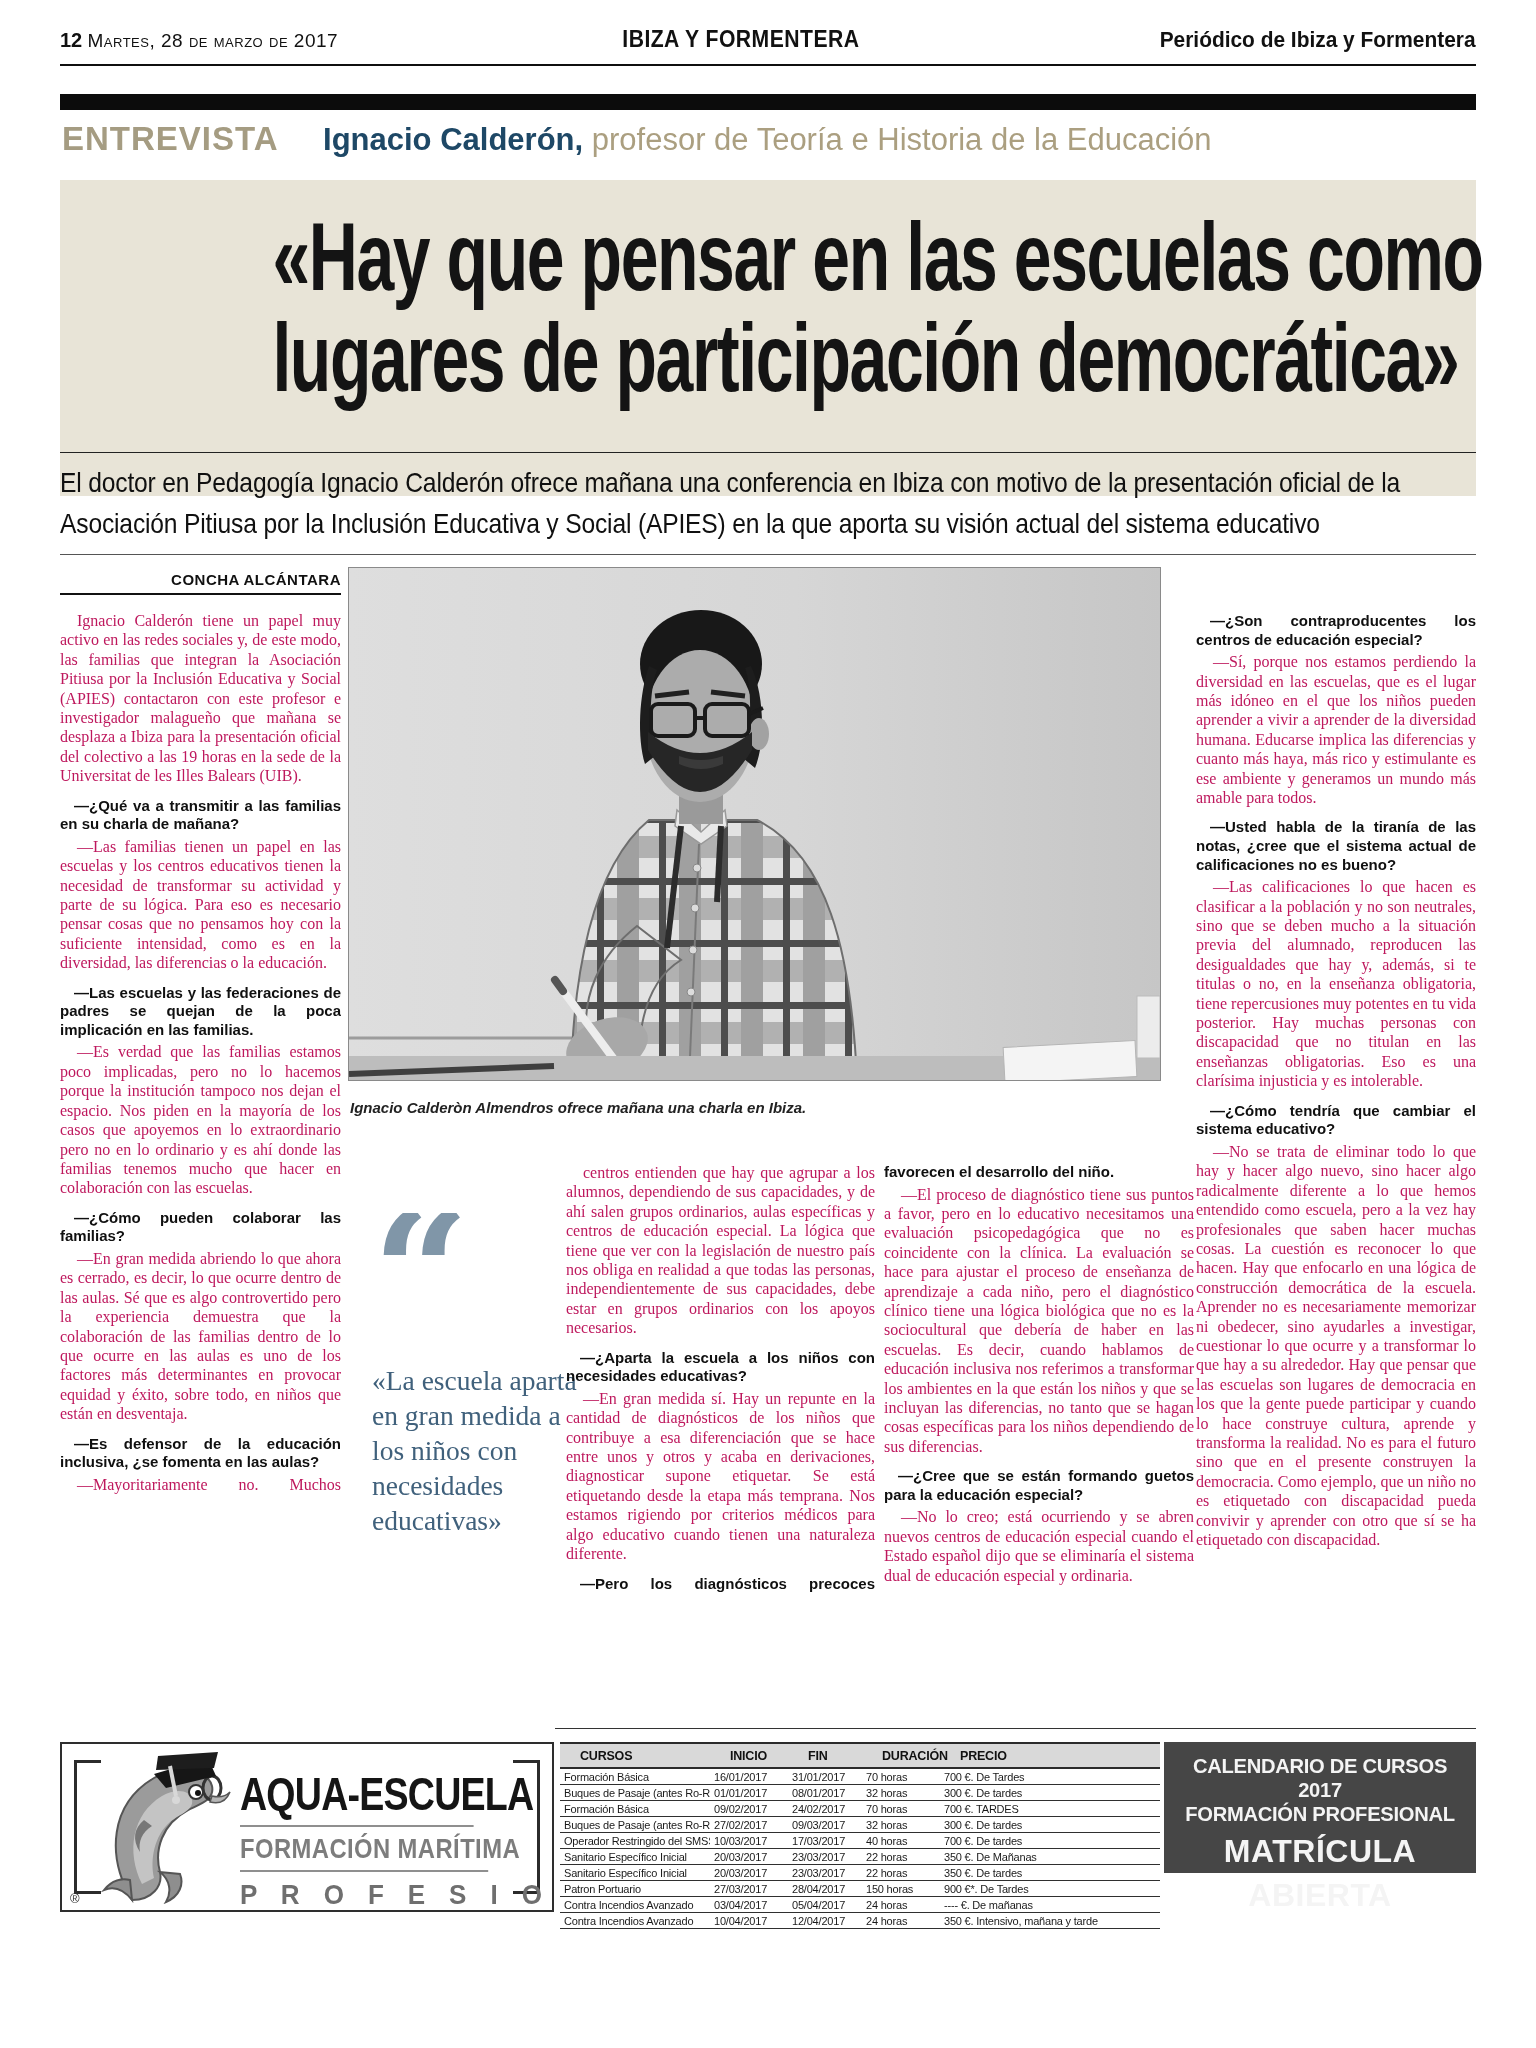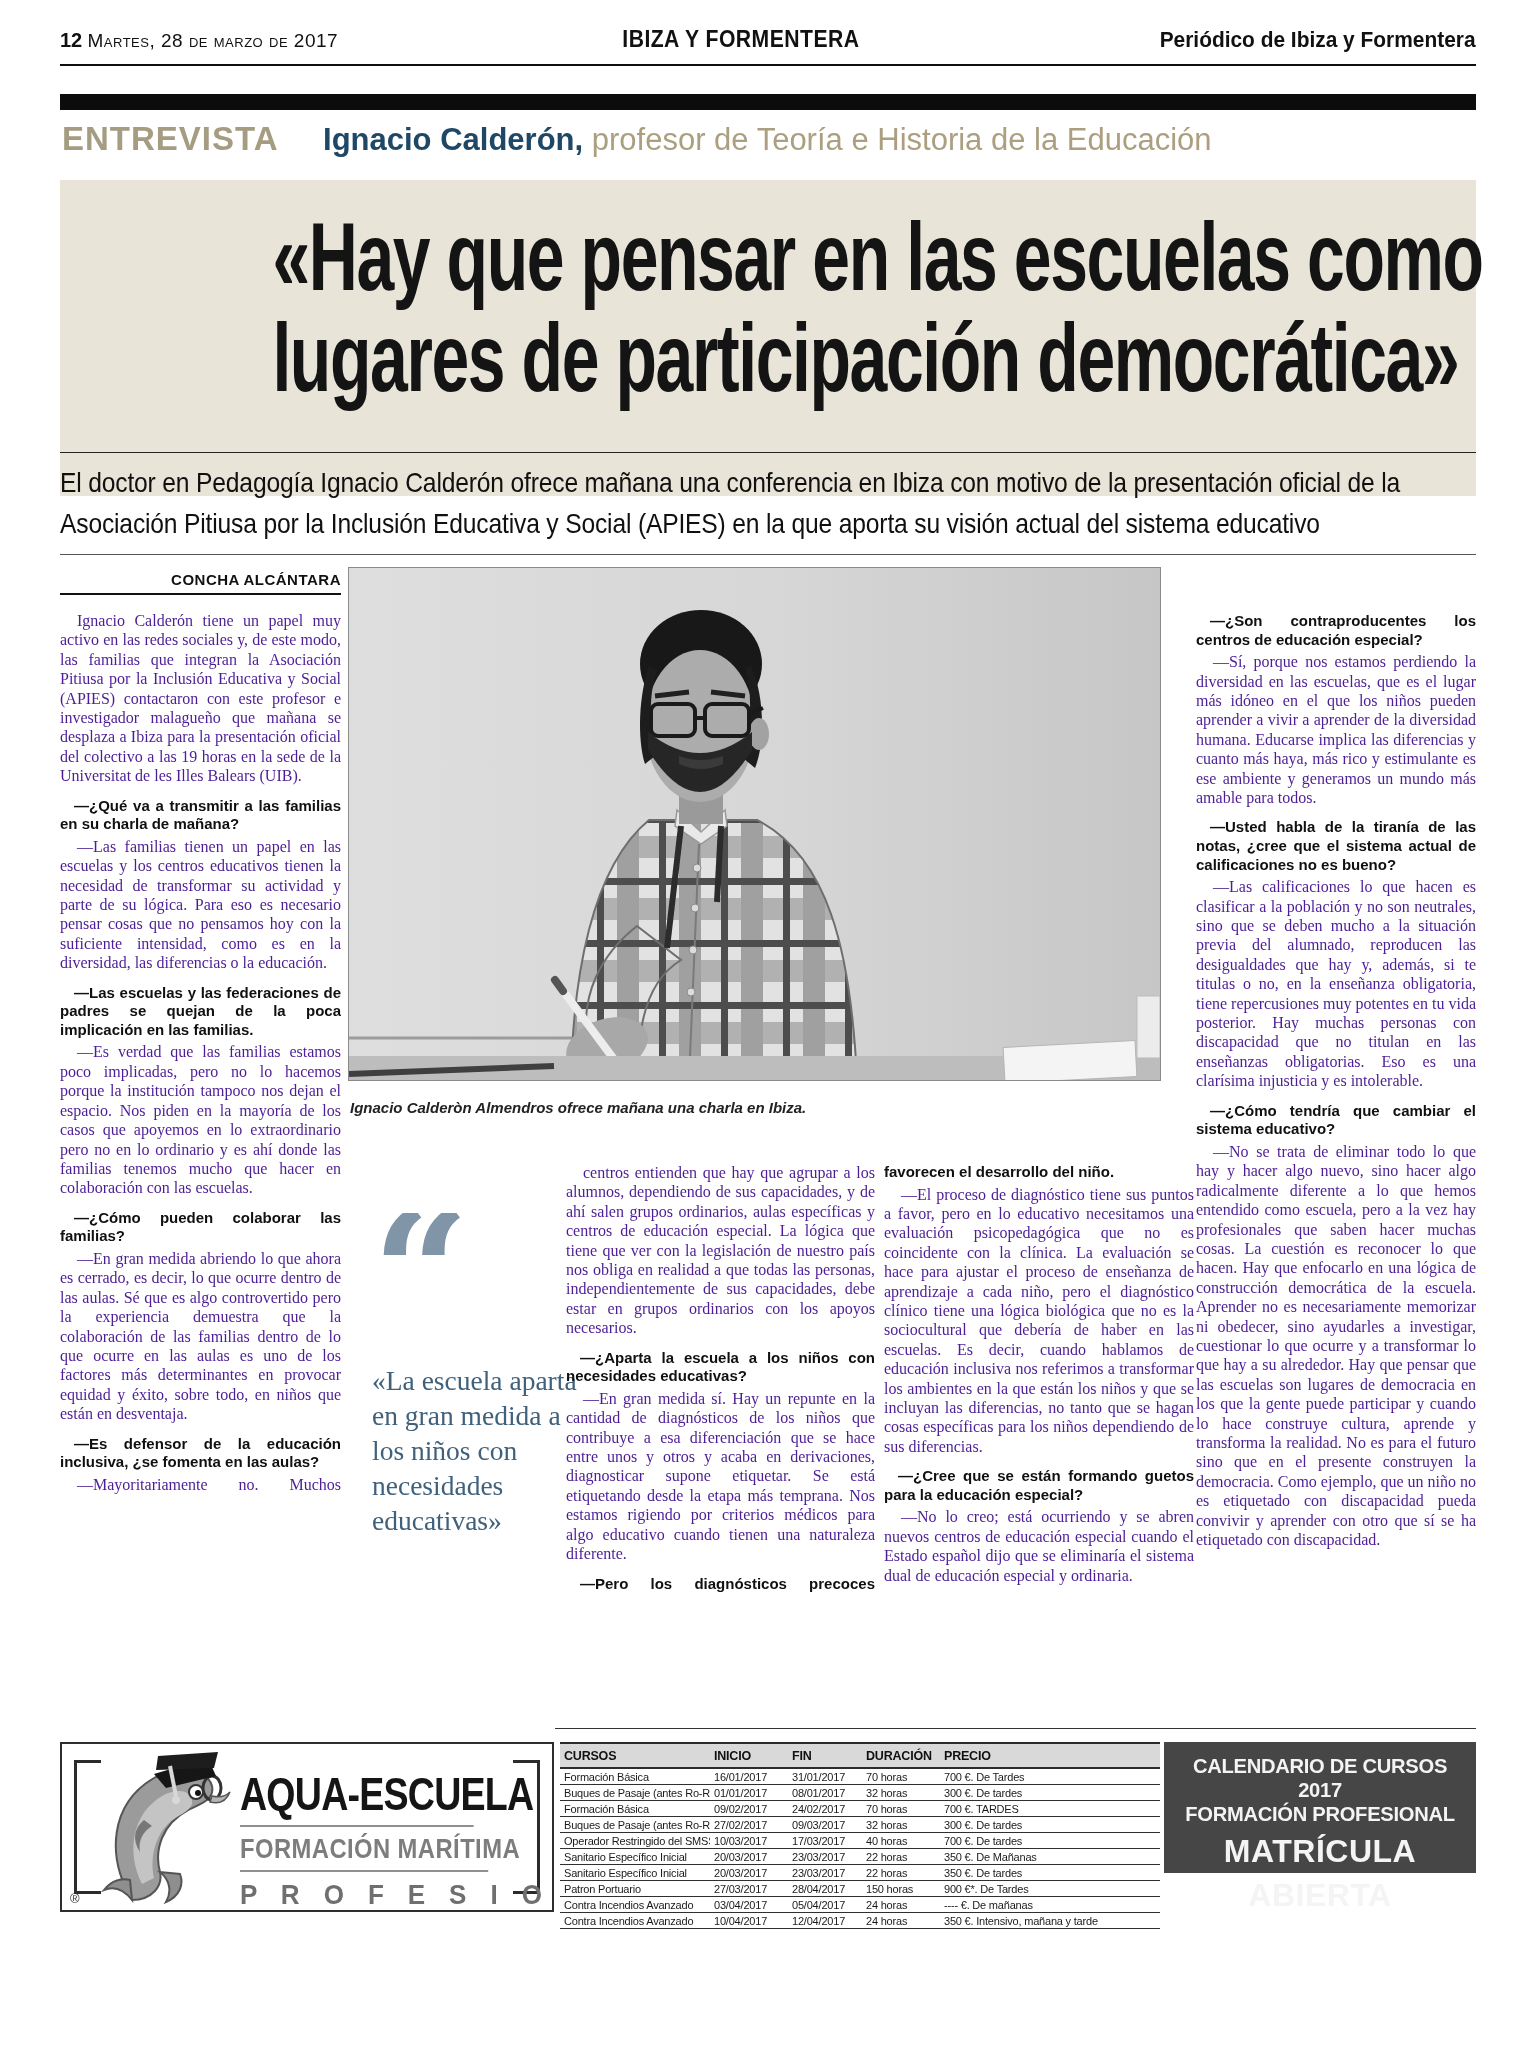--- a/index.html
+++ b/index.html
@@ -42,21 +42,21 @@
   .col{position:absolute;top:0;overflow:hidden;}
   .col1{left:0;width:281px;height:1177px;padding-top:6px;box-sizing:border-box;}
   .col2{left:506px;top:598px;width:309px;height:579px;}
   .col3{left:824px;top:598px;width:310px;height:579px;}
   .col4{left:1136px;top:0;width:280px;height:1177px;padding-top:36px;box-sizing:border-box;}
 
   .byline{font-size:15px;font-weight:bold;letter-spacing:.5px;text-align:right;
           border-bottom:2.5px solid #111;padding-bottom:5px;margin-bottom:16px;}
 
   .para{font-family:"Liberation Serif",serif;font-size:16px;line-height:19.4px;
-        text-align:justify;text-indent:17px;margin:0 0 2px 0;color:#4c1d95;}
+        text-align:justify;text-indent:17px;margin:0 0 2px 0;color:#be185d;}
   .ques{font-size:15px;line-height:18.6px;font-weight:bold;text-align:justify;
         text-indent:14px;margin:11px 0 3px 0;color:#101010;}
   .flush{text-indent:0;margin-top:0;}
   .jlast{text-align-last:justify;}
 
   
   .photo{position:absolute;left:288px;top:2px;width:813px;height:514px;margin:0;
          border:1px solid #8a8a8a;box-sizing:border-box;overflow:hidden;}
   .caption{position:absolute;left:290px;top:534px;width:800px;
            font-size:15px;font-weight:bold;font-style:italic;color:#222;}
@@ -84,21 +84,21 @@
   .logo-sub{font-size:28px;font-weight:bold;color:#7d7d7d;white-space:nowrap;
             transform:scaleX(.85);transform-origin:0 50%;letter-spacing:.5px;
             border-bottom:2px solid #8f8f8f;padding:6px 0 5px 0;}
   .logo-sub2{font-size:28px;font-weight:bold;color:#6f6f6f;white-space:nowrap;
              letter-spacing:9px;padding-top:7px;transform:scaleX(.93);transform-origin:0 50%;}
   .reg{position:absolute;left:8px;bottom:4px;font-size:13px;color:#333;}
 
   table.courses{position:absolute;left:500px;top:0;width:600px;border-collapse:collapse;
                 table-layout:fixed;background:#fff;}
   table.courses thead tr{background:#d9d9d9;}
-  table.courses th{font-size:12.5px;font-weight:bold;text-align:left;padding:5px 0 4px 4px;
+  table.courses th{font-size:12.5px;font-weight:bold;text-align:left;padding:5px 0 4px 20px;
                    border-top:2px solid #2b2b2b;border-bottom:2px solid #2b2b2b;
                    letter-spacing:-.2px;white-space:nowrap;}
   table.courses td{font-size:11px;line-height:12px;padding:1.5px 0 1.5px 4px;
                    border-bottom:1.6px solid #2f2f2f;white-space:nowrap;overflow:hidden;
                    letter-spacing:-.2px;color:#1a1a1a;}
 
   .ad-panel{position:absolute;left:1104px;top:0;width:312px;height:170px;}
   .panel-dark{background:#464646;color:#f4f4f4;text-align:center;font-weight:bold;}
   .panel-title{padding:12px 0 3px 0;}
   .panel-title div{font-size:21px;line-height:24px;letter-spacing:-.3px;transform:scaleX(.96);}

